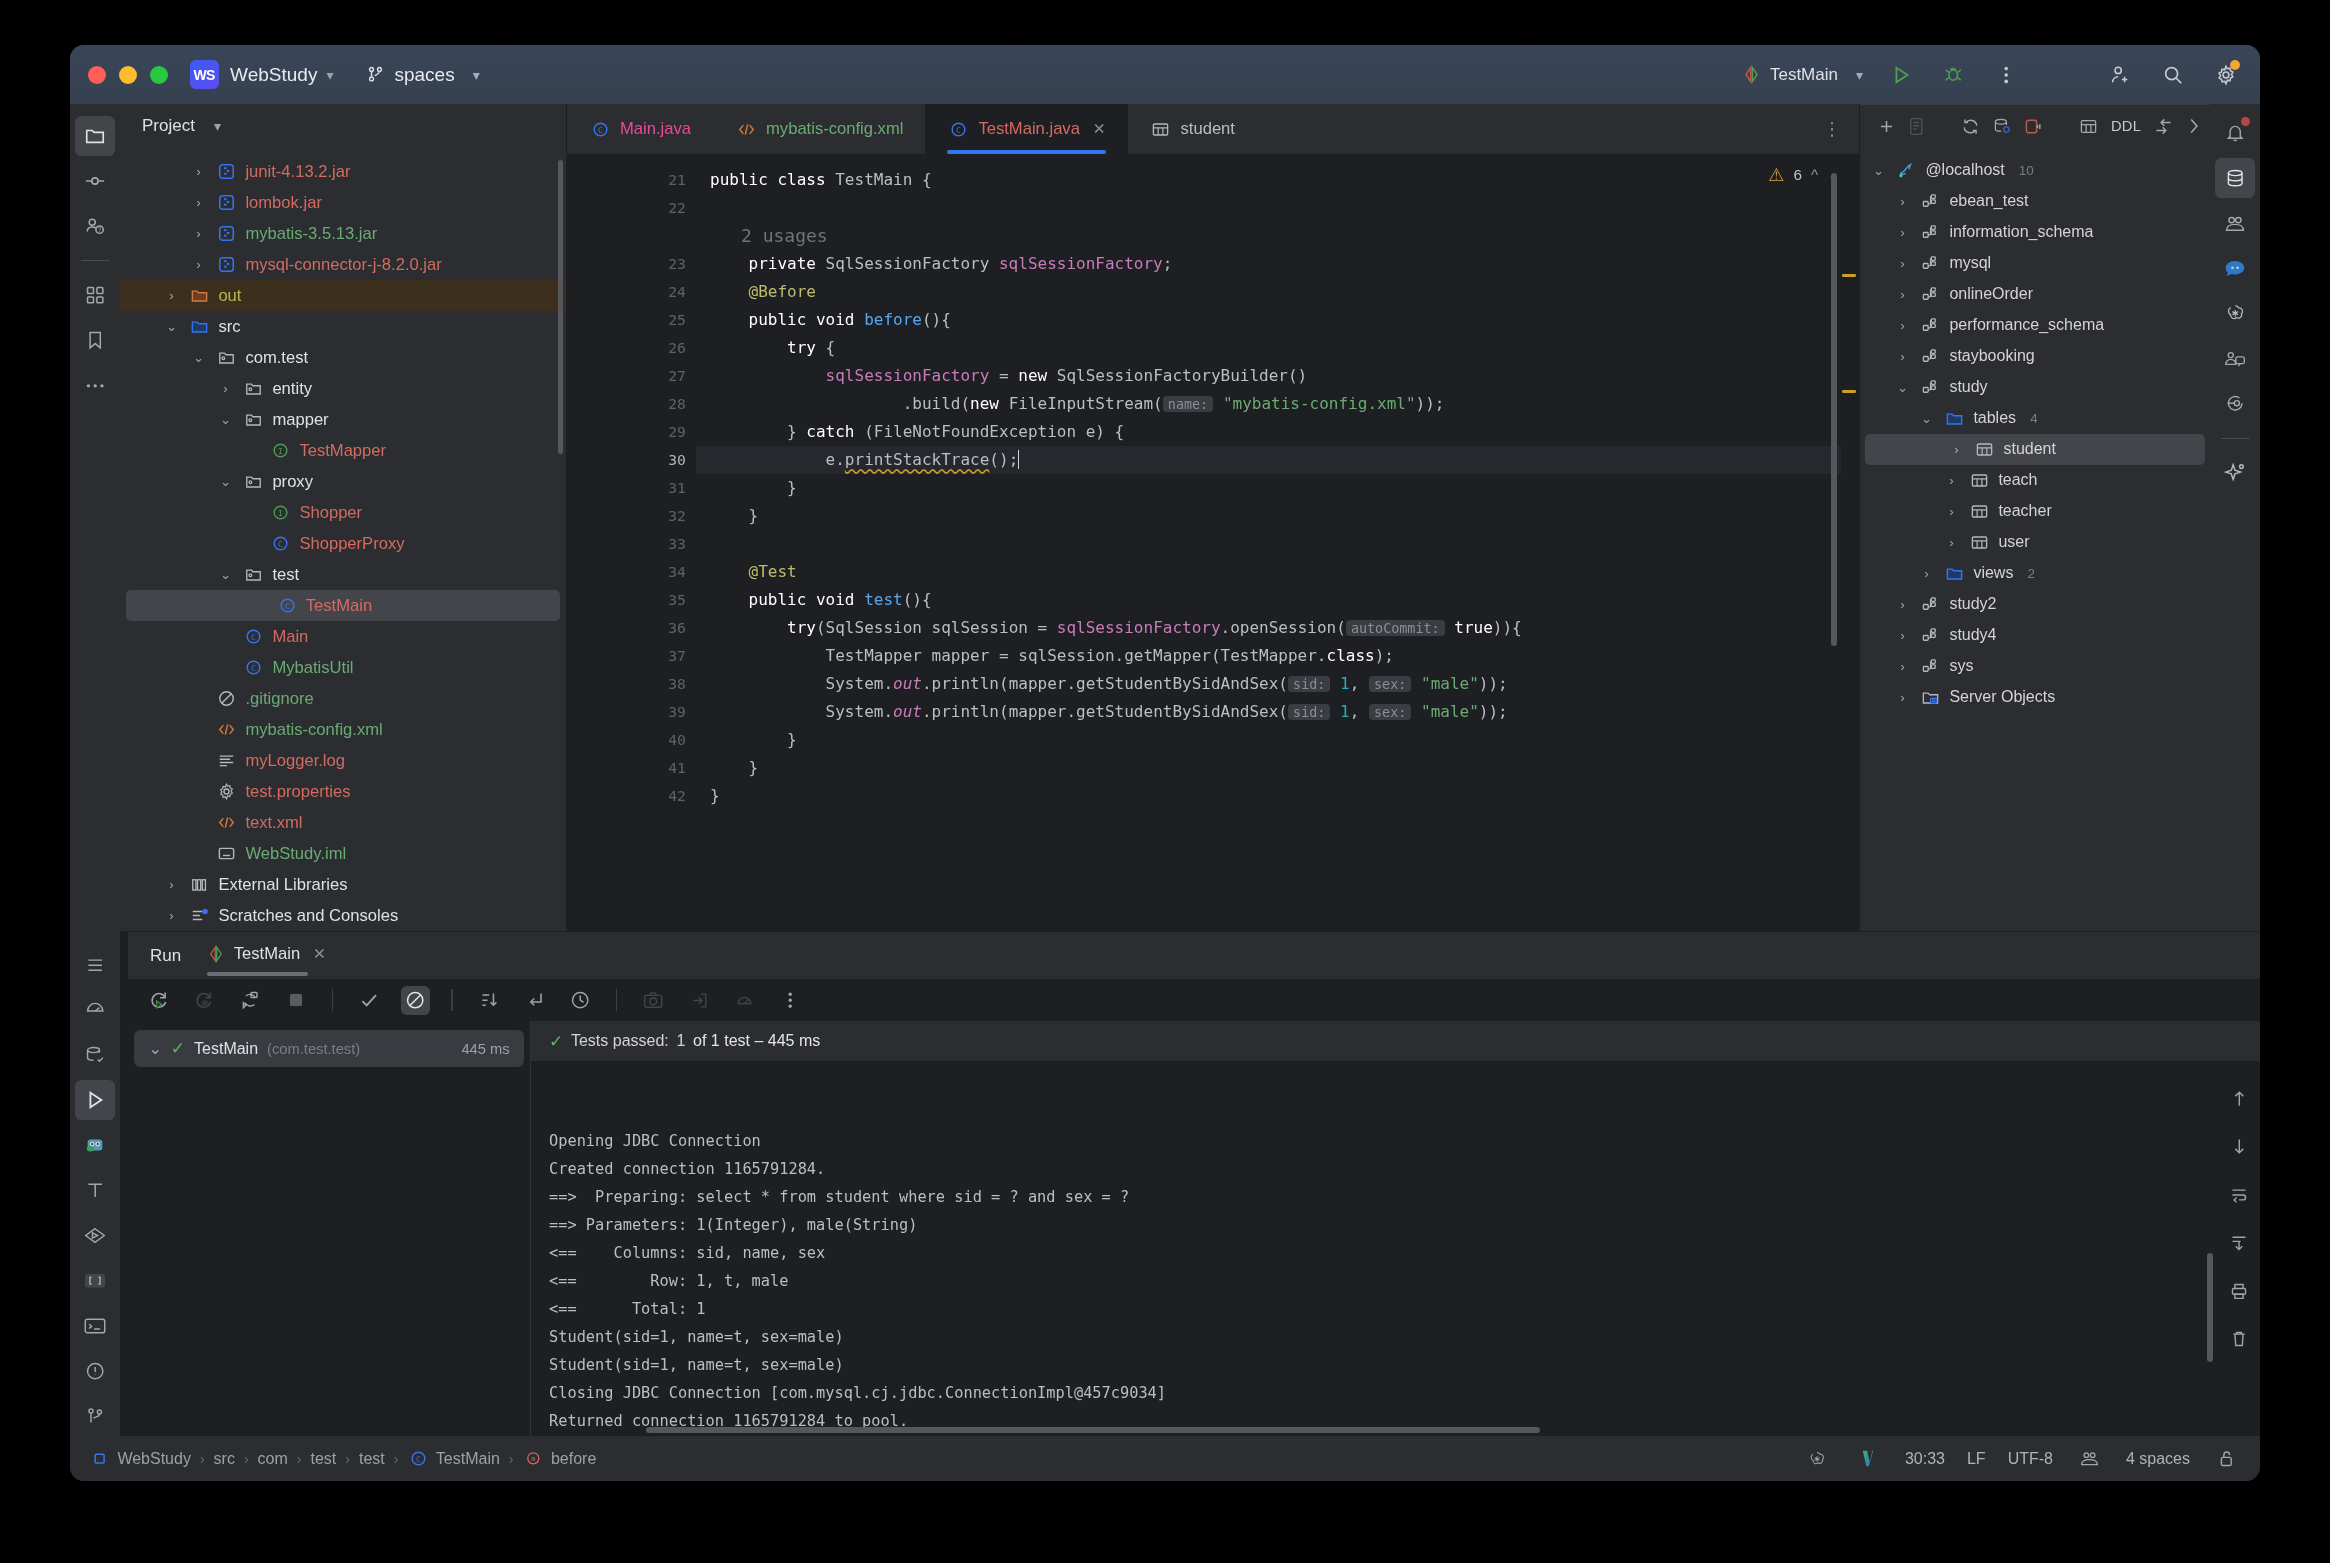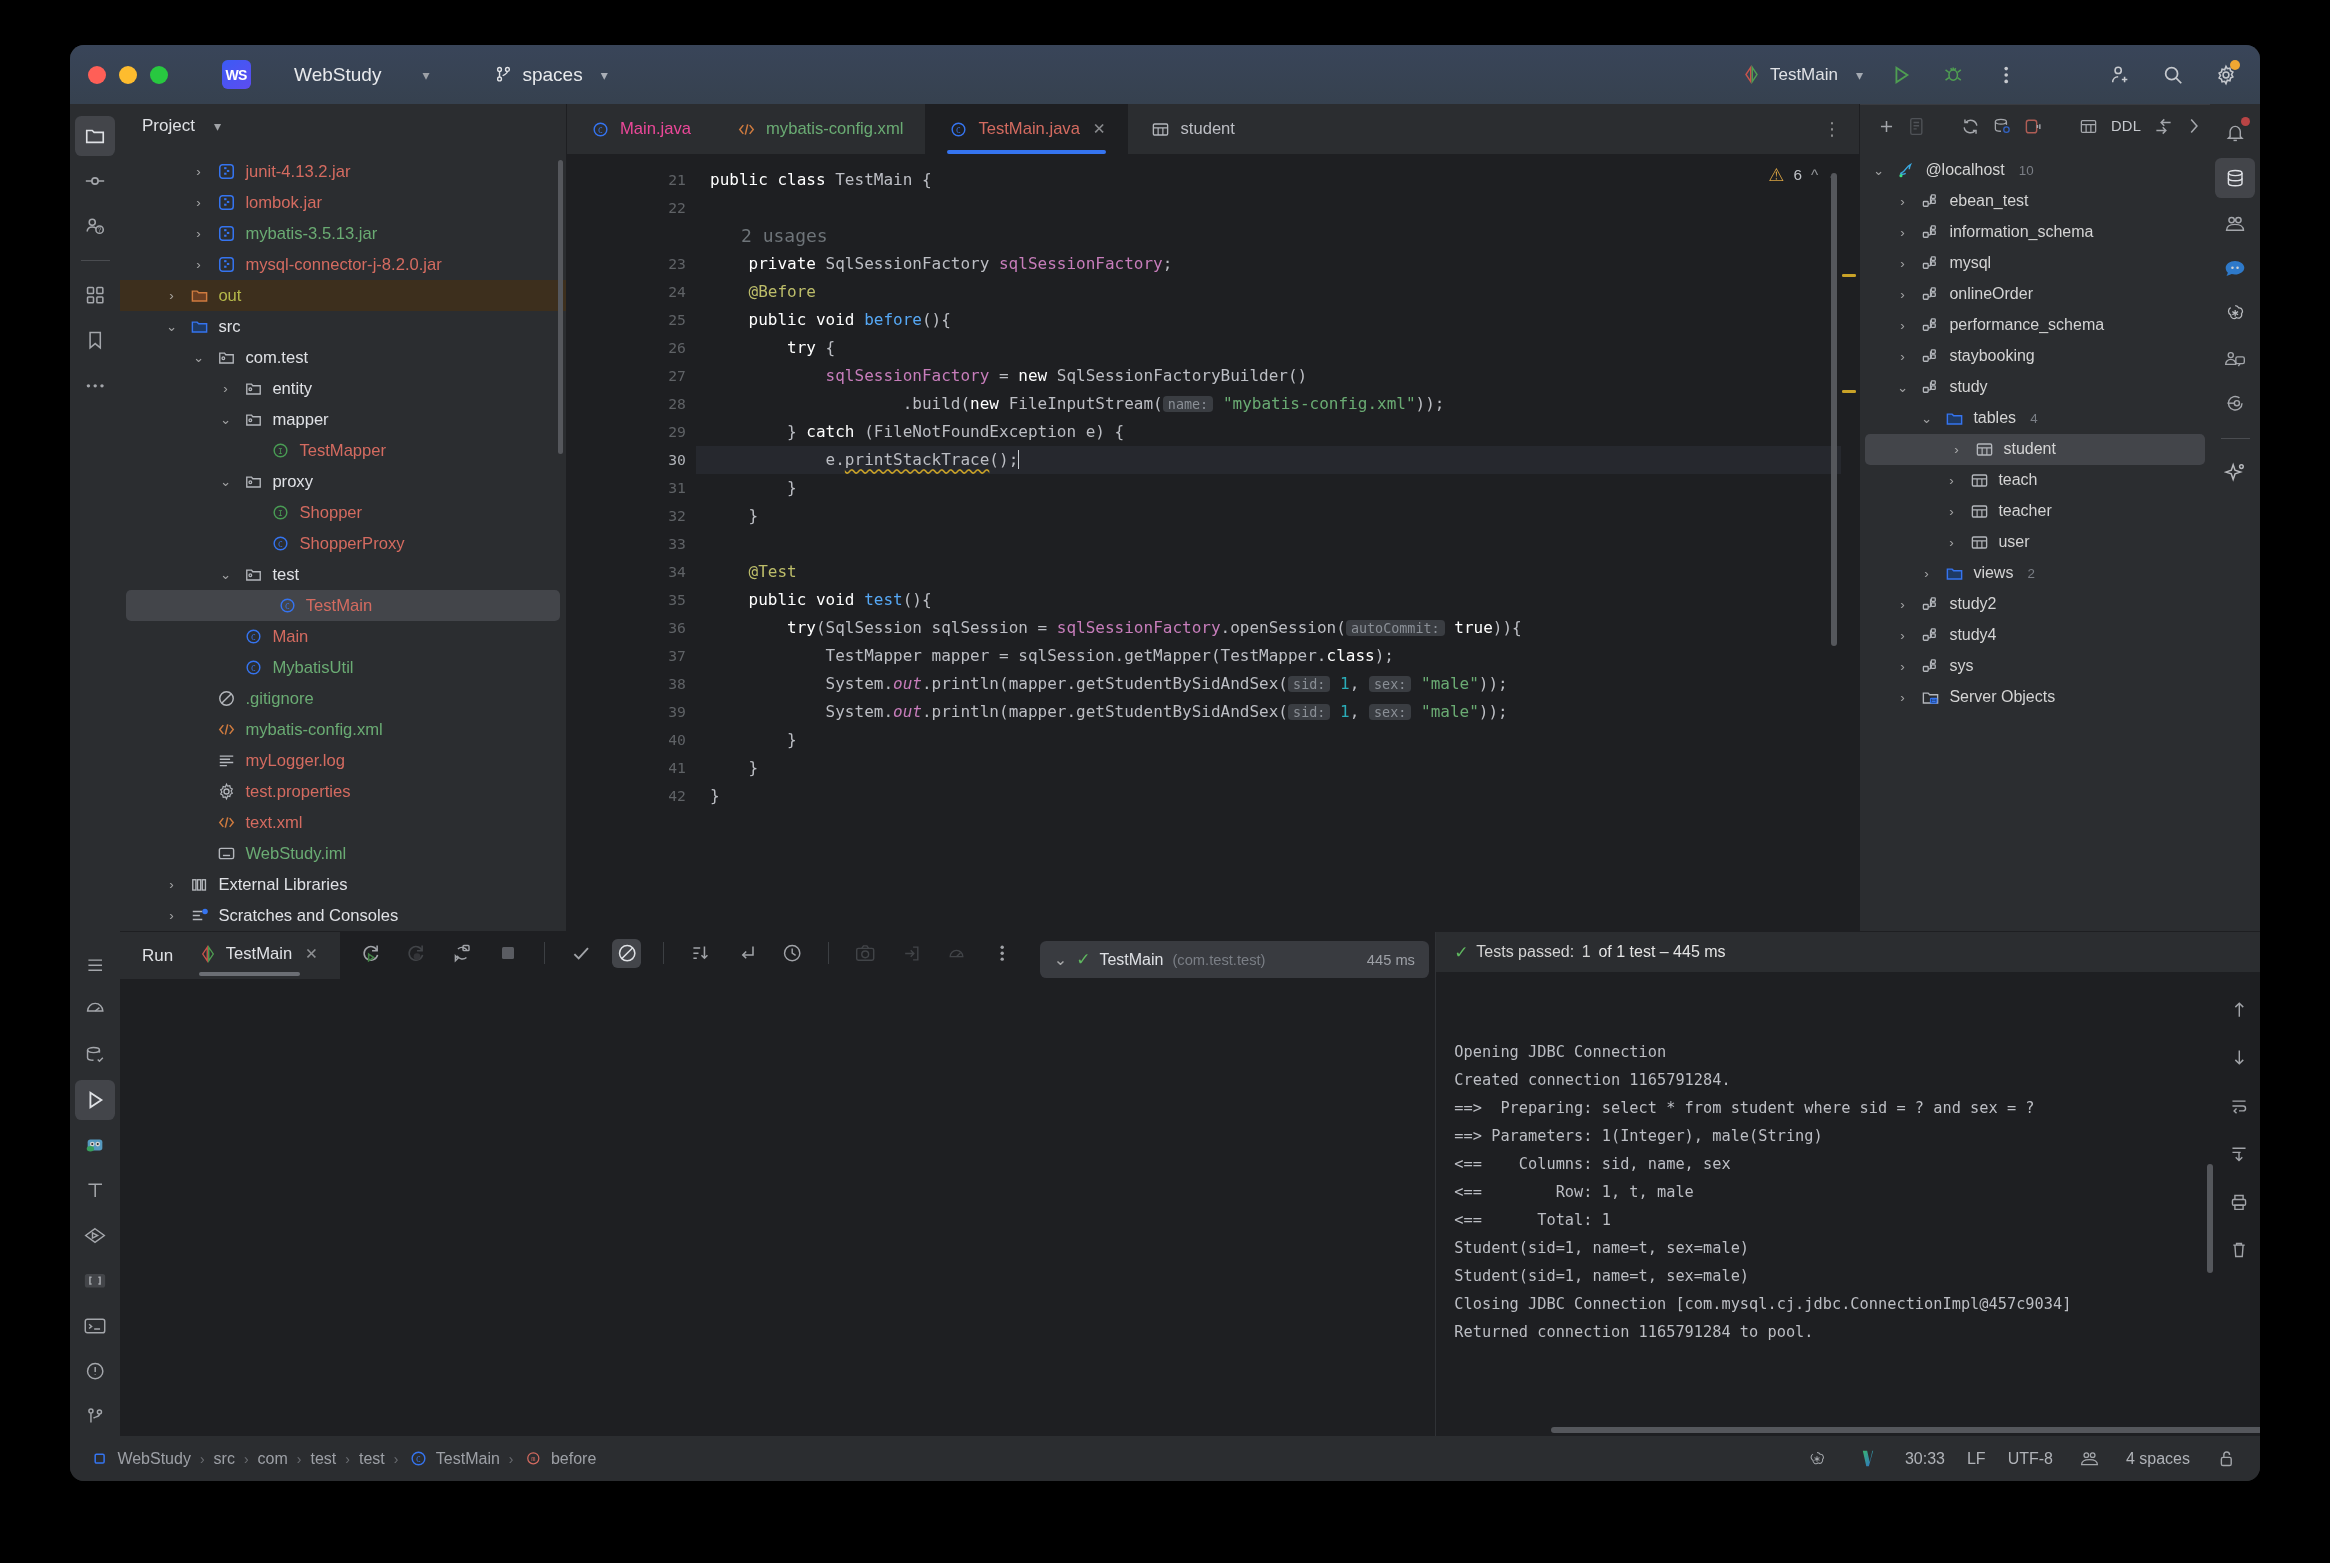--- a/index.html
+++ b/index.html
@@ -19,21 +19,20 @@
     box-shadow:0 12.8px 51px rgba(0,0,0,.85);
     display:flex; flex-direction:column;
   }
   
   .titlebar {
     height:59px; flex:0 0 59px;
     background:linear-gradient(180deg,#394559 0%,#36414f 100%);
     display:flex; align-items:center;
     padding:0 18px;
     position:relative;
-    gap:32px;
   }
   .traffic { display:flex; gap:12.8px; align-items:center; margin-right:22px; }
   .dot { width:18px; height:18px; border-radius:50%; }
   .dot.r{background:#ff5f57;} .dot.y{background:#febc2e;} .dot.g{background:#28c840;}
   .ws-badge {
     width:29px;height:29px;border-radius:5.7px;
     background:linear-gradient(140deg,#3b5bf5,#5d4cf0);
     color:#fff;font-size:14px;font-weight:bold;
     display:flex;align-items:center;justify-content:center;
     letter-spacing:-0.6px;
@@ -94,21 +93,21 @@
   .vscroll{position:absolute;right:22px;top:19px;width:6.4px;height:473px;background:#55575c;border-radius:3.2px;}
   
   .dbpanel{width:351px;flex:0 0 351px;background:#2b2d30;display:flex;flex-direction:column;border-left:0.6px solid #1e1f22;}
   .dbtoolbar{height:43px;display:flex;align-items:center;gap:12.8px;padding:0 16.6px;border-top:0.6px solid #393b40;}
   .dbtree{flex:1;padding-top:7.7px;font-size:16px;overflow:hidden;}
   .dbrow{height:31px;display:flex;align-items:center;gap:7.7px;white-space:nowrap;padding-right:6.4px;}
   .dbrow.sel{background:#43454a;border-radius:5.1px;margin:0 5.1px;}
   .cnt{color:#7a7e85;font-size:13.4px;margin-left:6.4px;}
   .ddl{font-size:14.7px;color:#c6c9ce;letter-spacing:0.3px;}
   
-  .runpanel{height:505px;flex:0 0 505px;background:#1e1f22;display:flex;border-top:0.6px solid #1e1f22;}
+  .runpanel{height:505px;flex:0 0 505px;background:#1e1f22;display:flex;flex-direction:column;border-top:0.6px solid #1e1f22;padding-left:8px;}
   .runhdr{height:47px;background:#2b2d30;display:flex;align-items:center;padding:0 22px;gap:25.6px;position:relative;}
   .runlabel{font-size:17px;color:#dfe1e5;font-weight:500;}
   .runtab{display:flex;align-items:center;gap:9px;font-size:16.6px;color:#dfe1e5;position:relative;padding-bottom:2.6px;}
   .runtab::after{content:"";position:absolute;left:0;right:18px;bottom:-9px;height:3.8px;background:#6b6e74;border-radius:1.9px;}
   .runtoolbar{height:42px;background:#1e1f22;display:flex;align-items:center;gap:16.6px;padding:0 16.6px;}
   .rsep{width:1.3px;height:22px;background:#3c3f43;margin:0 5.1px;}
   .tbi{width:29px;height:29px;display:flex;align-items:center;justify-content:center;opacity:.78;}
   .tbi.on{background:#43454a;border-radius:5.7px;opacity:1;}
   .tbi.dim{opacity:.38;}
   .runbody{flex:1;display:flex;min-height:0;}

